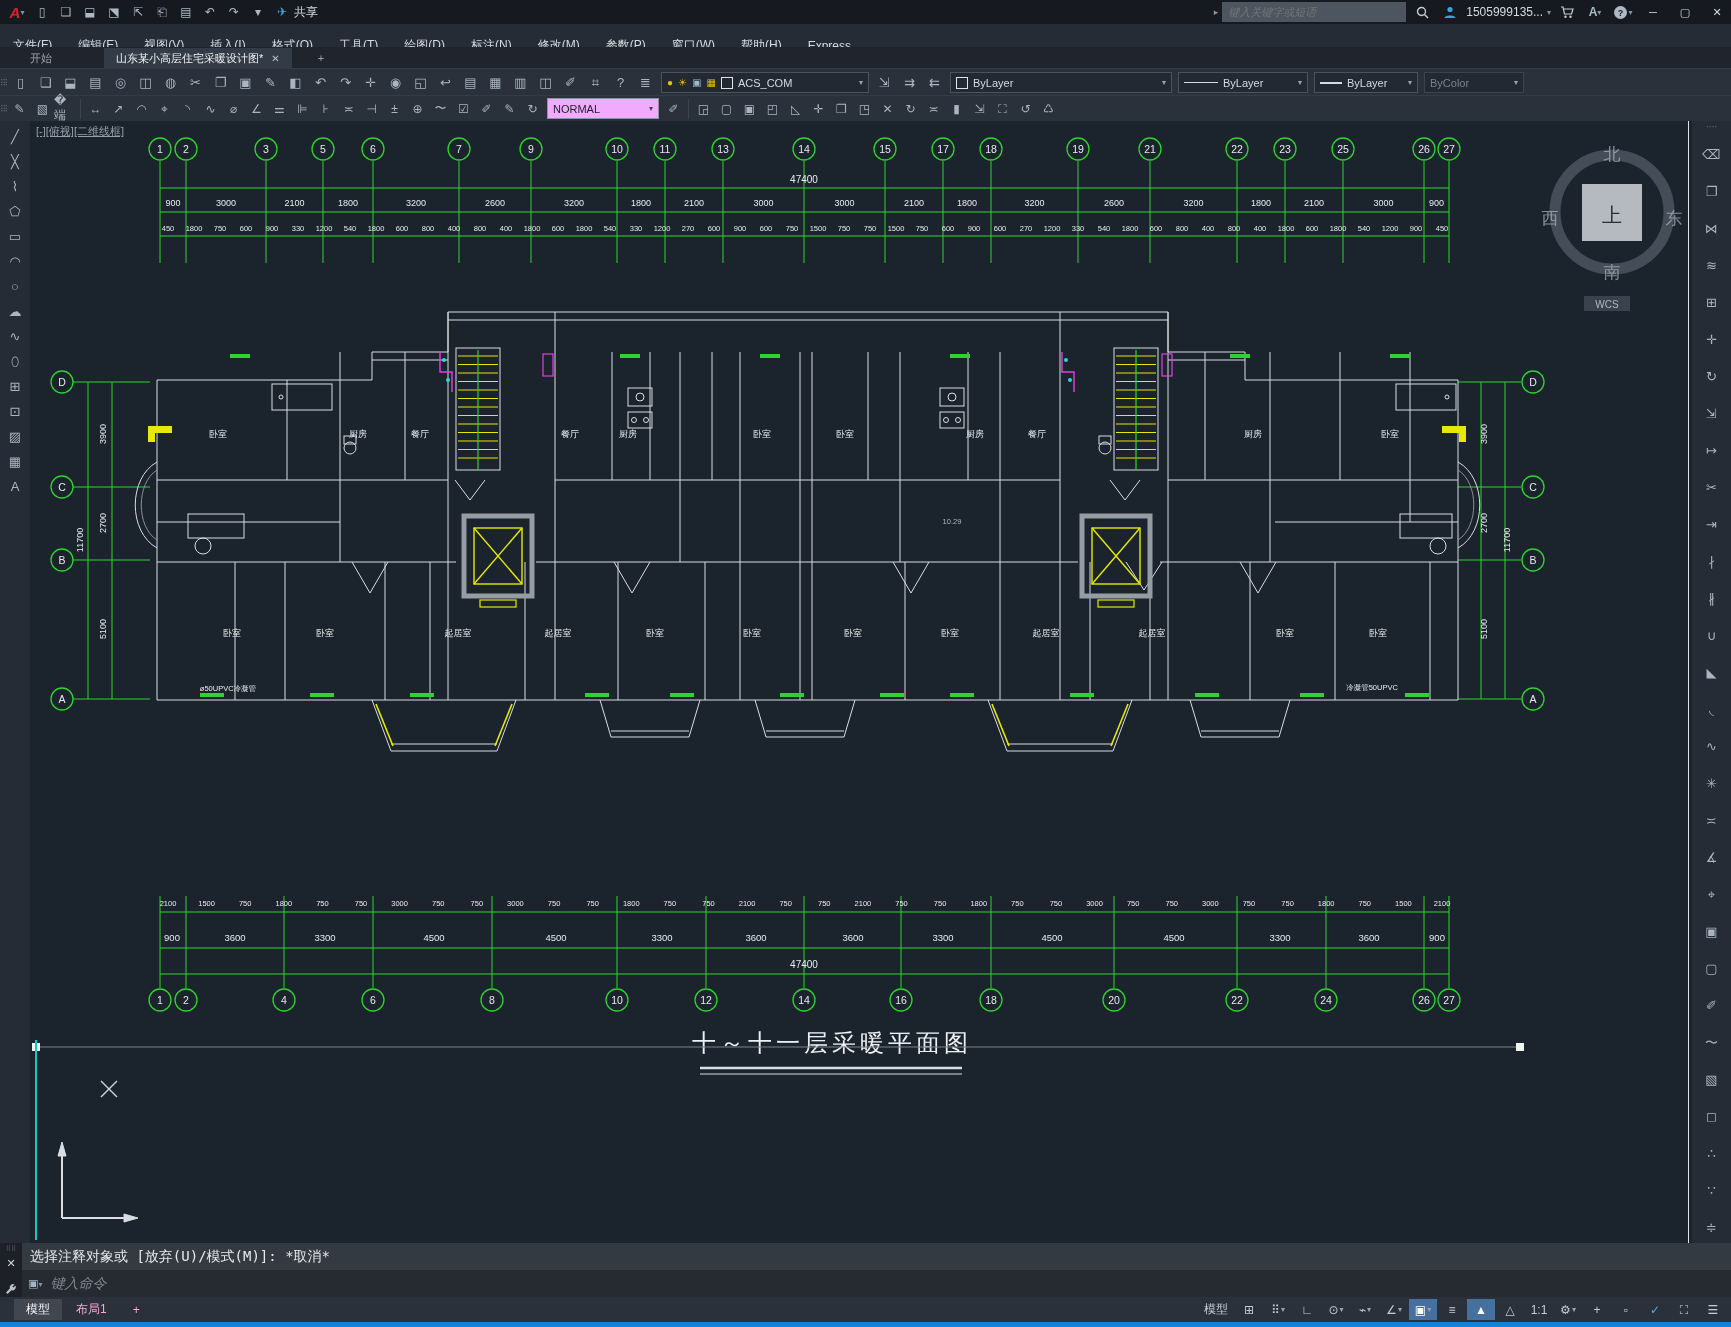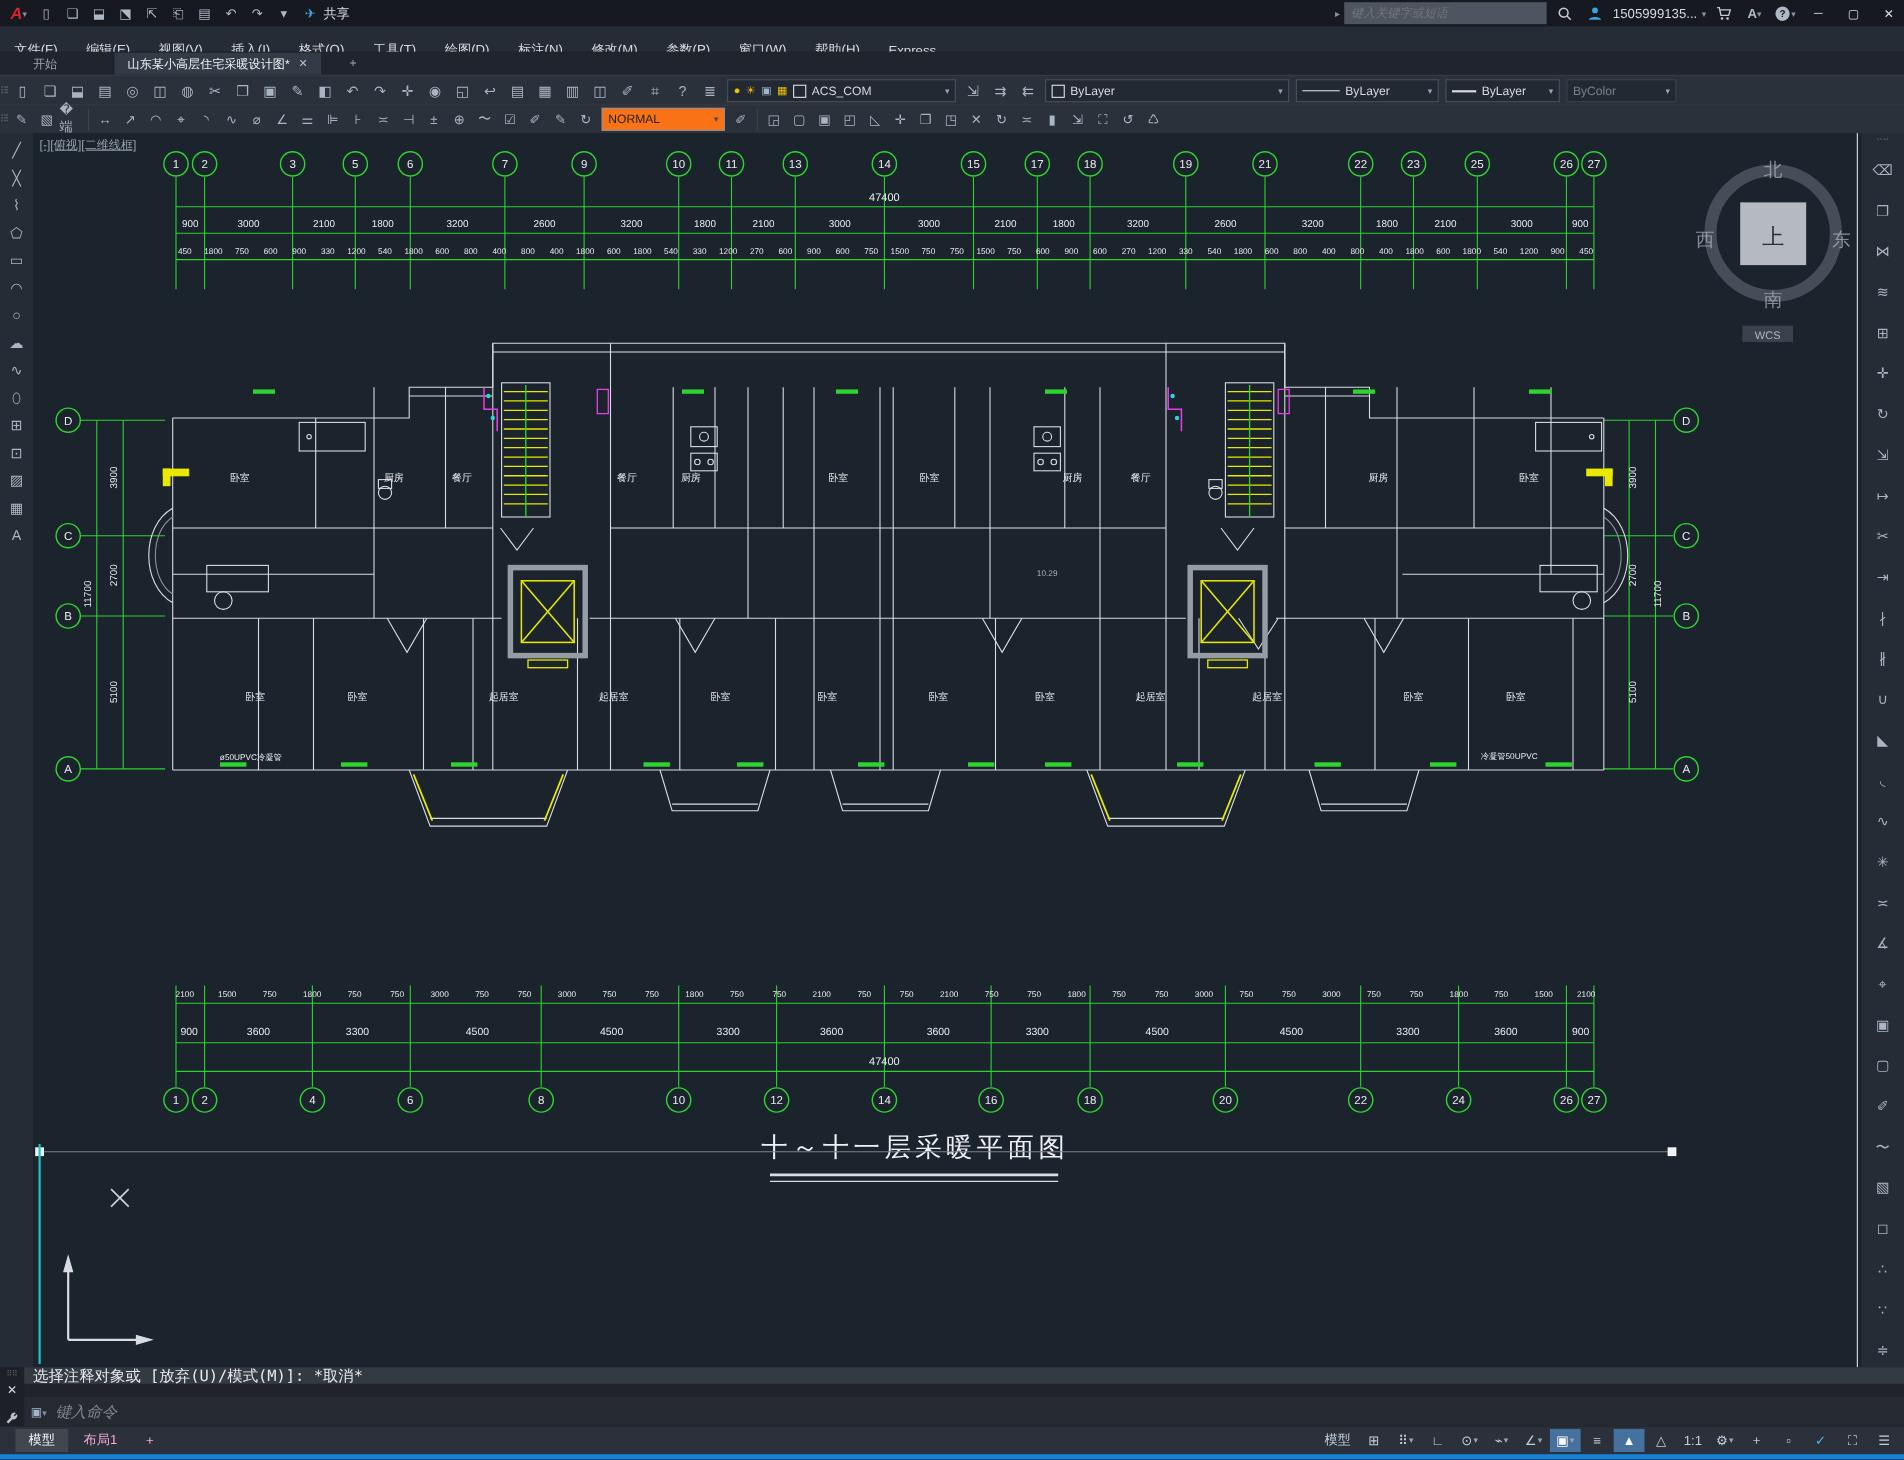--- a/index.html
+++ b/index.html
@@ -23,32 +23,32 @@
   .toolbar2{top:95px;height:25px;}
   .ic{width:25px;height:21px;display:flex;align-items:center;justify-content:center;color:#a9b5c2;font-size:13px;}
   .ic2{width:23px;height:19px;font-size:12px;}
   .sep{width:1px;height:20px;background:#3c434e;margin:0 3px;}
   .grip{color:#59626e;font-size:9px;letter-spacing:-2px;width:8px;overflow:hidden;}
   .combo{display:flex;align-items:center;background:#232932;border:1px solid #4a525e;color:#d5dae0;font-size:11px;height:19px;padding:0 5px;gap:5px;margin:0 3px;}
   .combo .caret{margin-left:auto;color:#9aa4b0;font-size:8px;}
   .sw{width:10px;height:10px;border:1px solid #dfe3e8;display:inline-block;}
   .ltline{width:34px;height:0;border-top:1px solid #d5dae0;display:inline-block;}
   .combo.disabled{color:#79818c;border-color:#3c434e;}
-  .combo.light{background:#f97316;color:#1d2126;border-color:#8b939e;}
+  .combo.light{background:#f0abfc;color:#1d2126;border-color:#8b939e;}
   .combo.light .caret{color:#434a53;}
   .mini{font-size:10px;line-height:10px;}
   
   .lefttools{left:0;top:120px;width:30px;height:1123px;background:#262c35;display:flex;flex-direction:column;align-items:center;padding-top:4px;}
   .vt{width:24px;height:25px;display:flex;align-items:center;justify-content:center;color:#a9b5c2;font-size:13px;}
   .righttools{left:1692px;top:120px;width:39px;height:1123px;background:#262c35;display:flex;flex-direction:column;align-items:center;padding-top:3px;}
   .canvas-sep{left:1688px;top:120px;width:1px;height:1123px;background:#dfe3e8;}
   .vpctl{left:36px;top:124px;color:#96a0ab;font-size:11px;}
   
   .cmdpanel{left:0;top:1243px;width:1731px;height:54px;background:#20242a;}
-  .cmdrow1{position:absolute;left:22px;top:0;width:1709px;height:15px;background:#343a42;color:#e6e9ec;
+  .cmdrow1{position:absolute;left:22px;top:0;width:1709px;height:27px;background:#343a42;color:#e6e9ec;
            font-family:"DejaVu Sans Mono","Liberation Mono",monospace;font-size:14px;display:flex;align-items:center;padding-left:8px;box-sizing:border-box;}
   .cmdrow2{position:absolute;left:22px;top:27px;width:1709px;height:27px;background:#262b31;display:flex;align-items:center;gap:8px;padding-left:6px;box-sizing:border-box;}
   .cmdghost{color:#7d858f;font-style:italic;font-size:14px;font-family:"DejaVu Sans Mono","Liberation Mono",monospace;}
   .cmdleft{position:absolute;left:0;top:0;width:22px;height:54px;background:#1d2127;display:flex;flex-direction:column;align-items:center;color:#cfd4da;}
   .bottombar{left:0;top:1297px;width:1731px;height:25px;background:#2a313b;display:flex;align-items:center;color:#c3cad2;font-size:12px;}
   .ltab{height:21px;display:flex;align-items:center;padding:0 12px;margin-right:2px;color:#f9a8d4;}
   .ltab.active{background:#40474f;color:#f2f4f6;}
   .statusicons{margin-left:auto;display:flex;align-items:center;gap:1px;padding-right:4px;}
   .st{min-width:24px;height:21px;display:flex;align-items:center;justify-content:center;color:#c3cdd8;font-size:12px;padding:0 2px;}
   .st.active{background:#46719f;color:#fff;}

